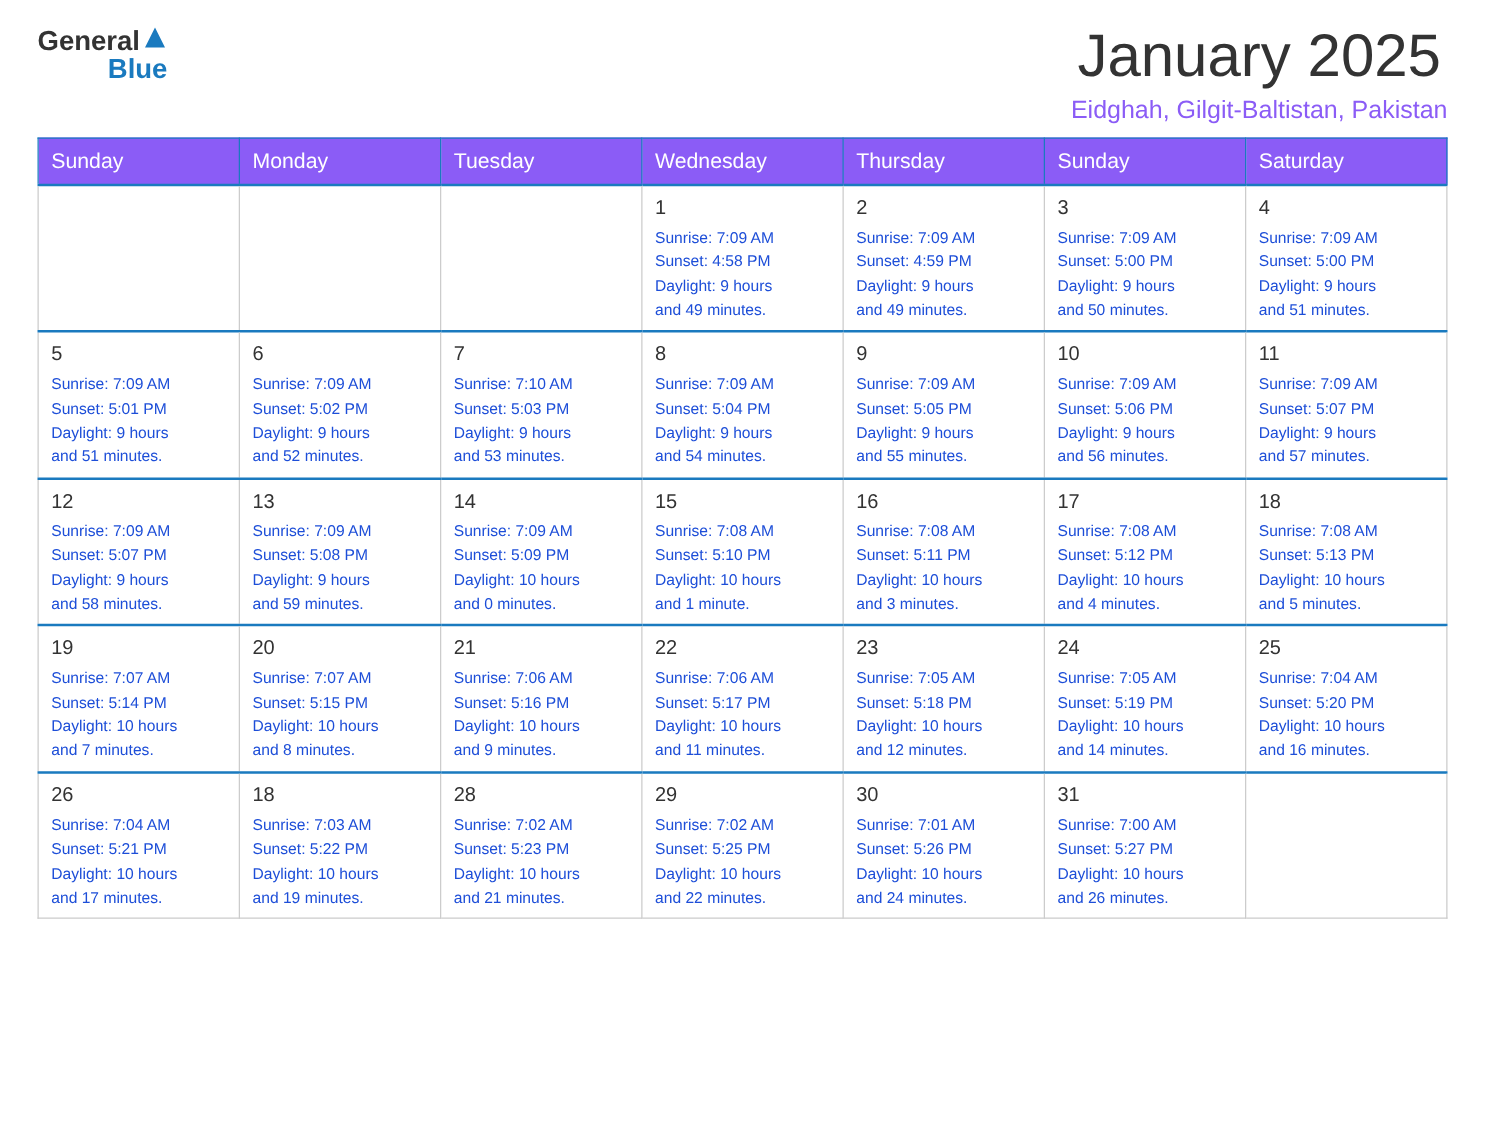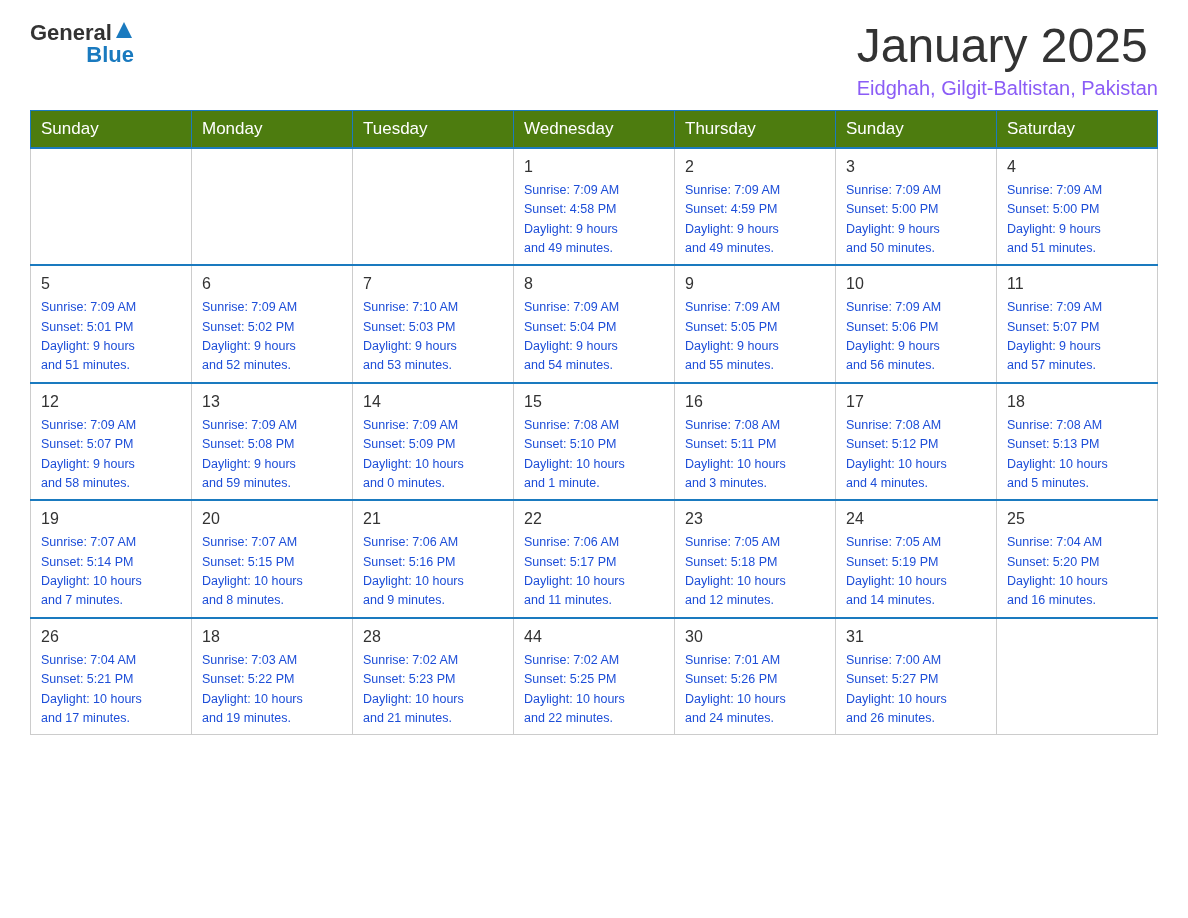--- a/index.html
+++ b/index.html
@@ -26,40 +26,40 @@
       font-size: 22px;
       font-weight: bold;
       color: #333;
     }
     .logo-text-blue {
       font-size: 22px;
       font-weight: bold;
       color: #1a7abf;
     }
     .title-section {
-      text-align: left;
+      text-align: center;
     }
     .month-title {
       font-size: 48px;
       font-weight: normal;
       color: #333;
       line-height: 1.1;
     }
     .location-title {
       font-size: 20px;
       color: #8b5cf6;
       margin-top: 4px;
     }
     .calendar-table {
       width: 100%;
       border-collapse: collapse;
       margin-top: 8px;
     }
     .calendar-table th {
-      background-color: #4d7c0f;
+      background-color: #8b5cf6;
       color: #fff;
       padding: 8px 10px;
       text-align: left;
       font-size: 17px;
       font-weight: normal;
       border: 1px solid #1a7abf;
     }
     .calendar-table td {
       vertical-align: top;
       padding: 6px 10px;
@@ -321,21 +321,21 @@
 and 19 minutes.</div>
         </td>
         <td>
           <span class="day-number">28</span>
           <div class="day-info" style="white-space: pre-line;">Sunrise: 7:02 AM
 Sunset: 5:23 PM
 Daylight: 10 hours
 and 21 minutes.</div>
         </td>
         <td>
-          <span class="day-number">44</span>
+          <span class="day-number">29</span>
           <div class="day-info" style="white-space: pre-line;">Sunrise: 7:02 AM
 Sunset: 5:25 PM
 Daylight: 10 hours
 and 22 minutes.</div>
         </td>
         <td>
           <span class="day-number">30</span>
           <div class="day-info" style="white-space: pre-line;">Sunrise: 7:01 AM
 Sunset: 5:26 PM
 Daylight: 10 hours

